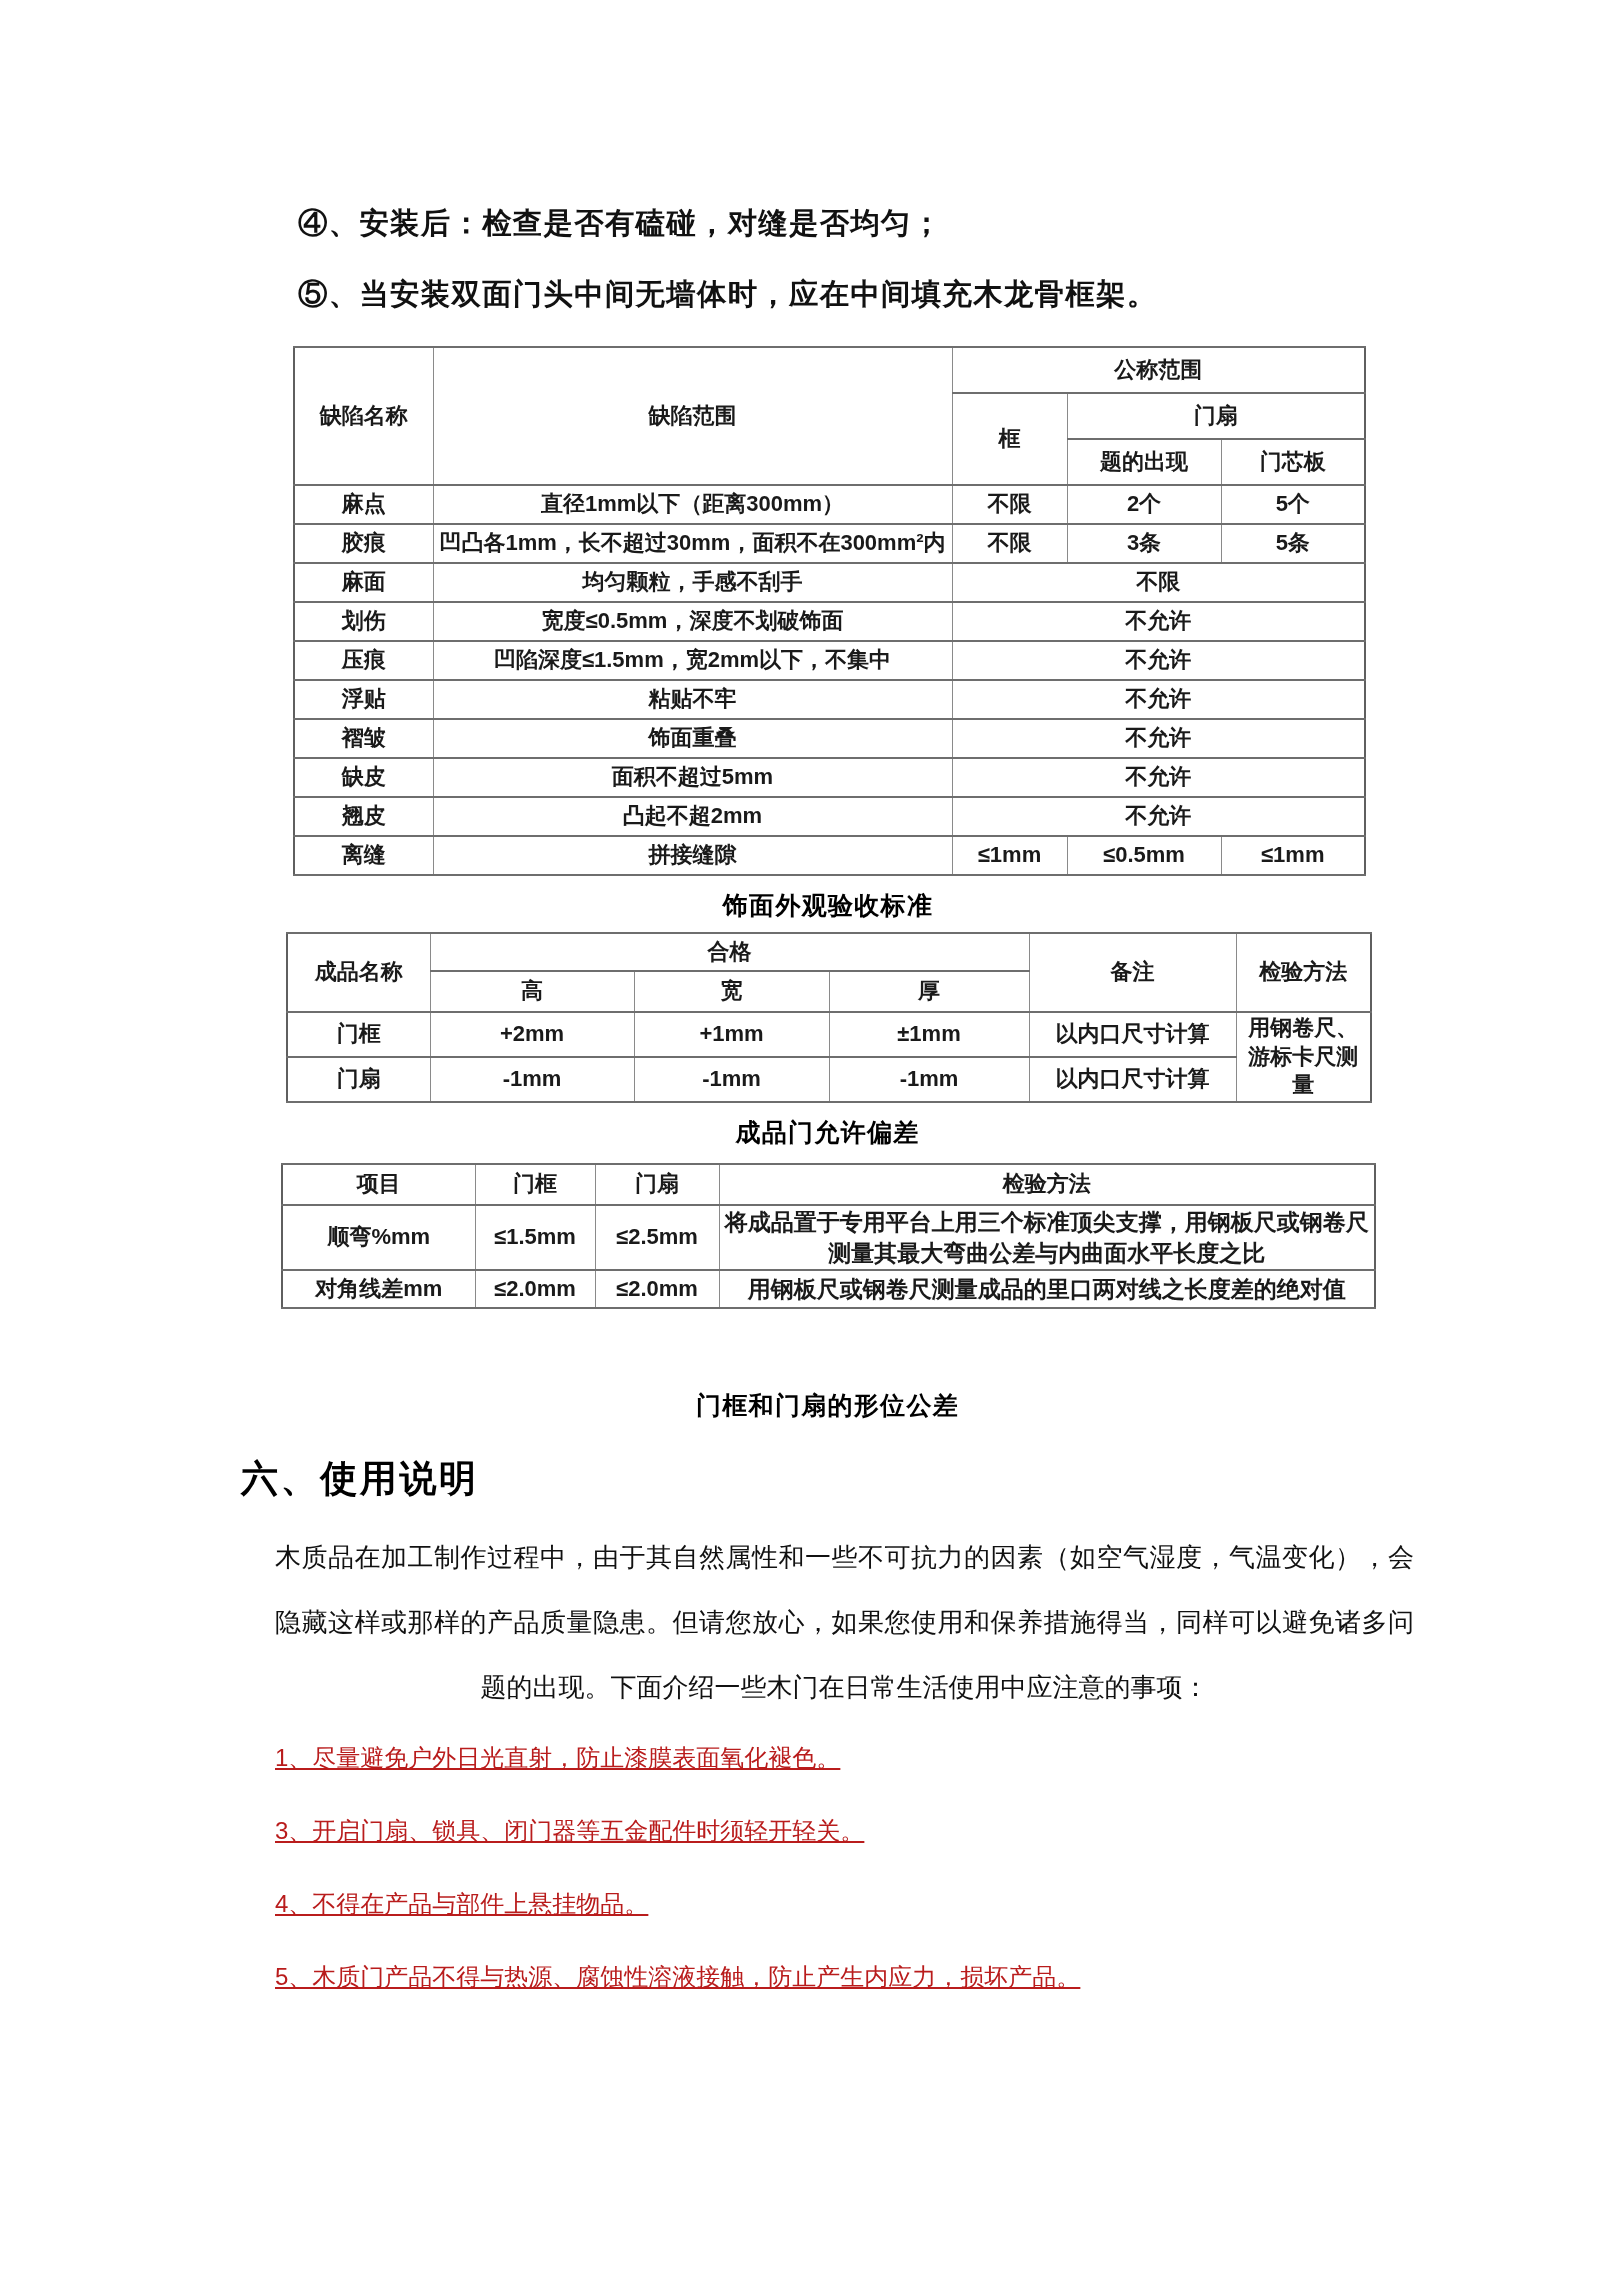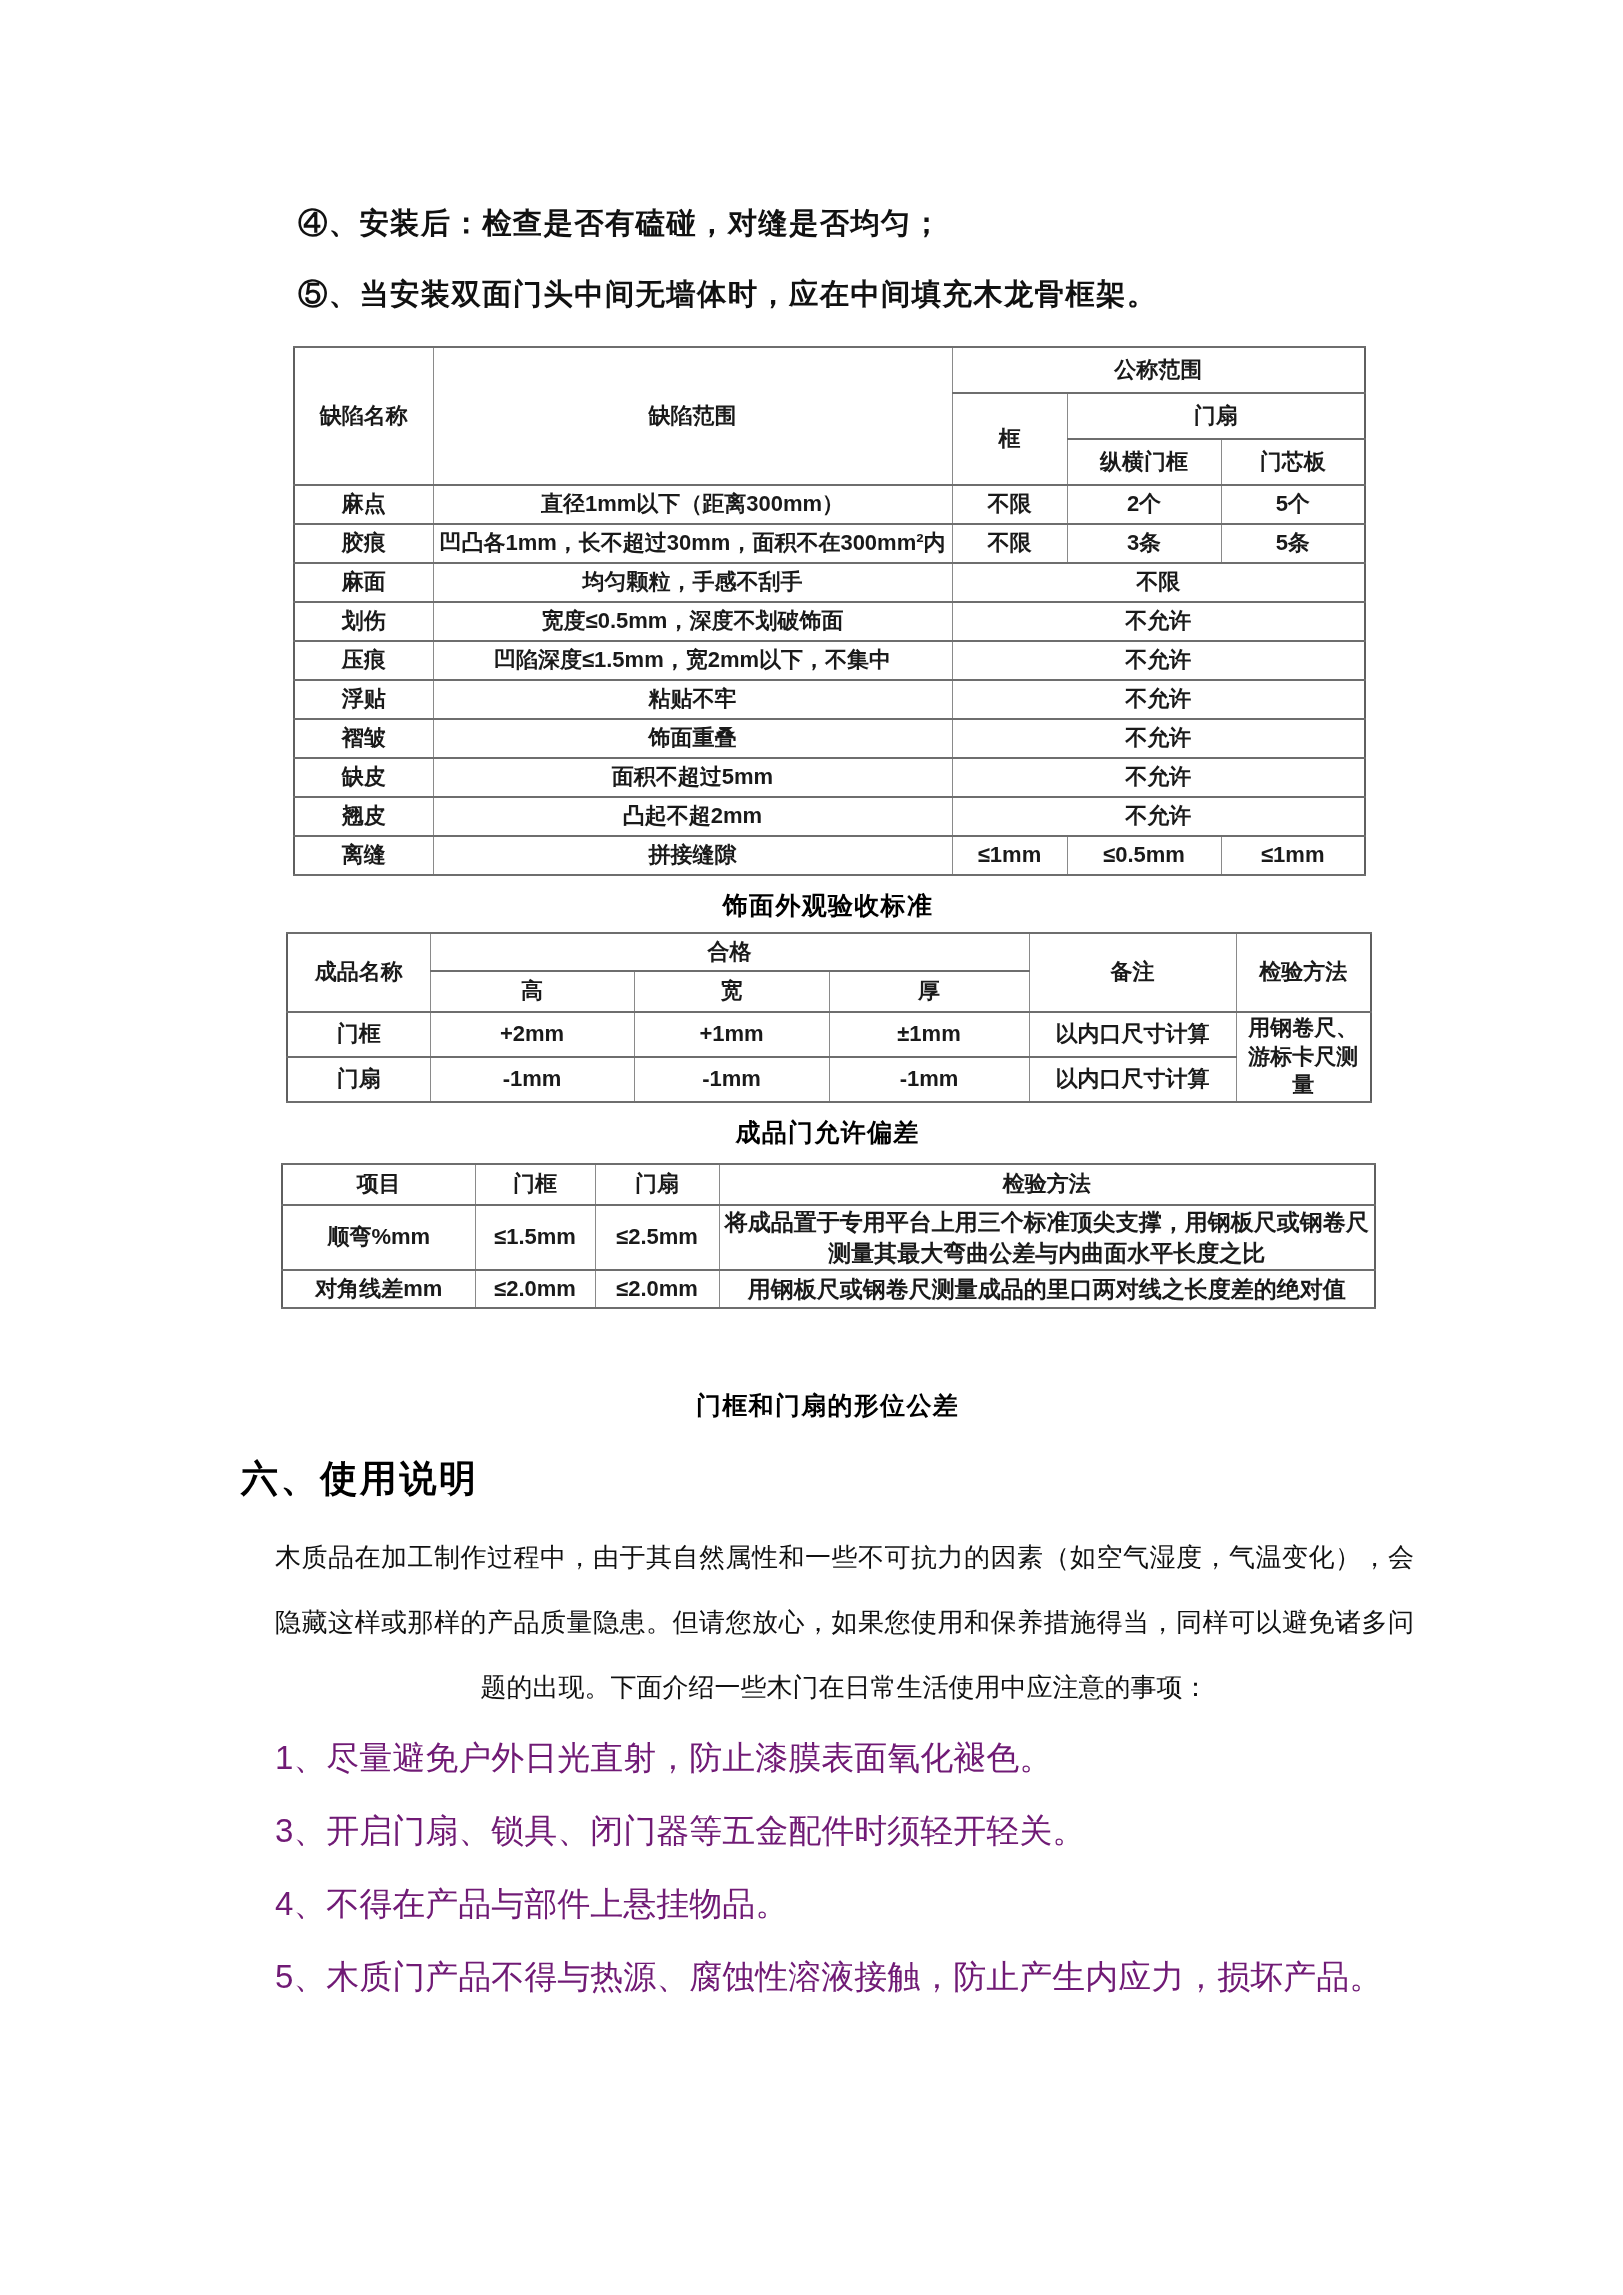--- a/index.html
+++ b/index.html
@@ -77,24 +77,25 @@
     line-height: 65px;
     color: #111;
   }
   .paragraph .jl { text-align: justify; text-align-last: justify; }
   .paragraph .ll { text-align: center; }
 
   .usage-items { width: 1152px; }
   .usage-items .u-item {
     height: 73px;
     line-height: 73px;
-    font-size: 33px;
+    font-size: 24px;
     font-weight: 500;
-    color: #701a75;
+    color: #b91c1c;
     white-space: nowrap;
+    text-decoration: underline;
   }
 </style>
 </head>
 <body>
 
 <div class="page">
 
   <div class="abs top-note" style="top:204px;">④、安装后：检查是否有磕碰，对缝是否均匀；</div>
   <div class="abs top-note" style="top:275px;">⑤、当安装双面门头中间无墙体时，应在中间填充木龙骨框架。</div>
 
@@ -110,21 +111,21 @@
       <tr>
         <th rowspan="3">缺陷名称</th>
         <th rowspan="3">缺陷范围</th>
         <th colspan="3">公称范围</th>
       </tr>
       <tr>
         <th rowspan="2">框</th>
         <th colspan="2">门扇</th>
       </tr>
       <tr>
-        <th>纵横门框</th>
+        <th>题的出现</th>
         <th>门芯板</th>
       </tr>
     </thead>
     <tbody>
       <tr>
         <td>麻点</td>
         <td>直径1mm以下（距离300mm）</td>
         <td>不限</td>
         <td>2个</td>
         <td>5个</td>

